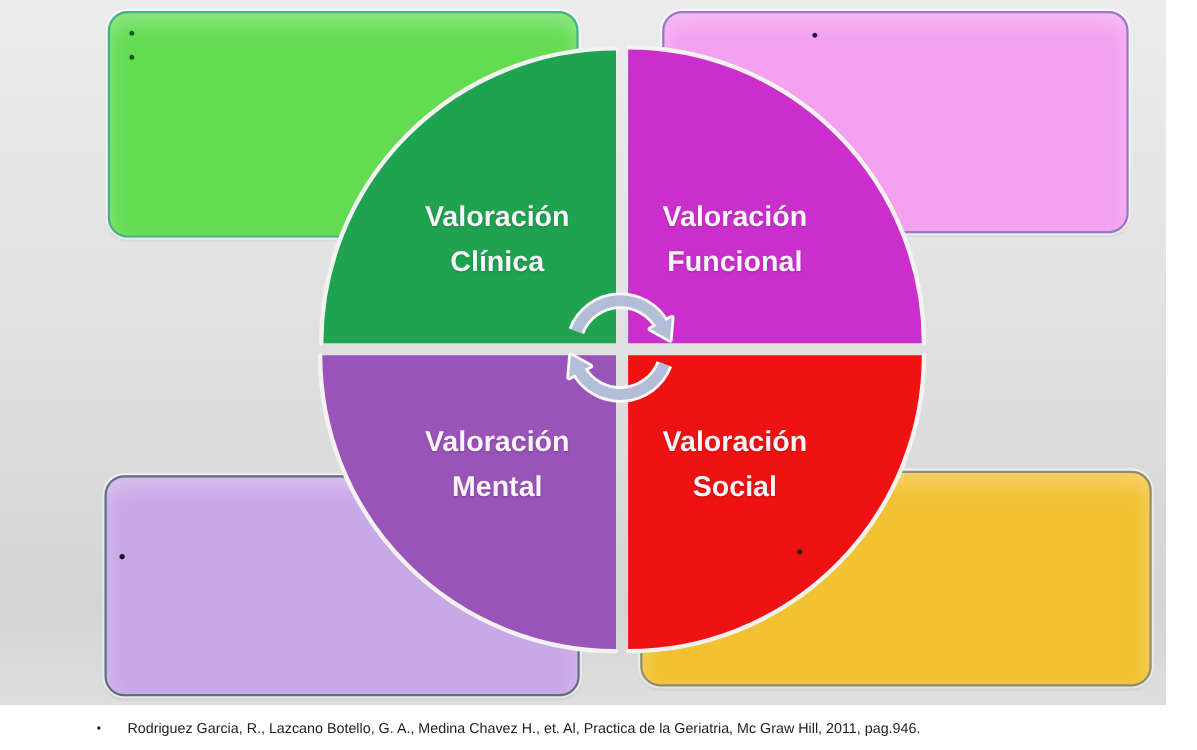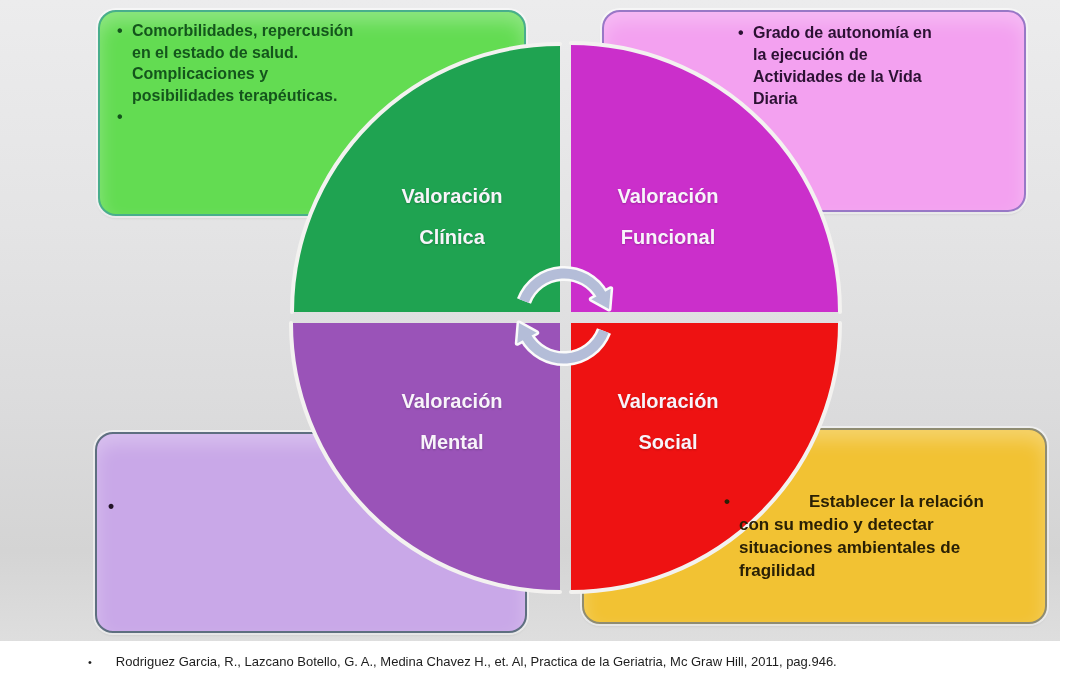--- a/index.html
+++ b/index.html
@@ -22,21 +22,21 @@
   .callout.social{left:582px;top:428px;width:461px;height:192px;}
   
   svg.wheel{position:absolute;left:0;top:0;width:1060px;height:641px;pointer-events:none;}
   .arc-edge{fill:none;stroke:#F3F2F0;stroke-width:4;stroke-linecap:round;}
   .cycle-under{fill:none;stroke:#FAFAFA;stroke-width:15;stroke-linecap:butt;}
   .cycle-head-under{stroke:#FAFAFA;stroke-width:5;stroke-linejoin:round;}
   .cycle-arc{fill:none;stroke-width:10;stroke-linecap:butt;}
   
   .qlabel{
     position:absolute;width:300px;text-align:center;white-space:pre-line;
-    font-size:20px;line-height:41px;font-weight:bold;color:#F8F4FA;
+    font-size:26px;line-height:41px;font-weight:bold;color:#F8F4FA;
     text-shadow:0 1px 2px rgba(0,0,0,0.22);
   }
   .qlabel.clinica{left:302px;top:176px;}
   .qlabel.funcional{left:518px;top:176px;}
   .qlabel.mental{left:302px;top:381px;}
   .qlabel.social{left:518px;top:381px;}
   
   .callout-text{position:absolute;font-weight:bold;}
   .callout-text .bullet-item{display:flex;align-items:flex-start;}
   .callout-text .dot{flex:0 0 15px;}
@@ -90,53 +90,41 @@
   <div class="qlabel funcional">Valoración
 Funcional</div>
   <div class="qlabel mental">Valoración
 Mental</div>
   <div class="qlabel social">Valoración
 Social</div>
 
   <div class="callout-text clinica" style="color: rgb(20, 85, 28);">
     <div class="bullet-item">
       <span class="dot">•</span>
-      <span class="txt">Comorbilidades, repercusión
-en el estado de salud.
-Complicaciones y
-posibilidades terapéuticas.</span>
     </div>
     <div class="bullet-item">
       <span class="dot">•</span>
     </div>
   </div>
 
   <div class="callout-text funcional" style="color: rgb(43, 17, 51);">
     <div class="bullet-item">
       <span class="dot">•</span>
-      <span class="txt">Grado de autonomía en
-la ejecución de
-Actividades de la Vida
-Diaria</span>
     </div>
   </div>
 
   <div class="callout-text mental" style="color: rgb(34, 19, 39);">
     <div class="bullet-item">
       <span class="dot">•</span>
     </div>
   </div>
 
   <div class="callout-text social" style="color: rgb(42, 32, 5);">
     <div class="bullet-item">
       <span class="dot">•</span>
-      <span class="txt">Establecer la relación
-con su medio y detectar
-situaciones ambientales de
-fragilidad</span>
     </div>
   </div>
 
 </div>
 
 <div class="citation">
   <span class="dot">•</span>
   <span class="cite-text">Rodriguez Garcia, R., Lazcano Botello, G. A., Medina Chavez H., et. Al, Practica de la Geriatria, Mc Graw Hill, 2011, pag.946.</span>
 </div>
 

